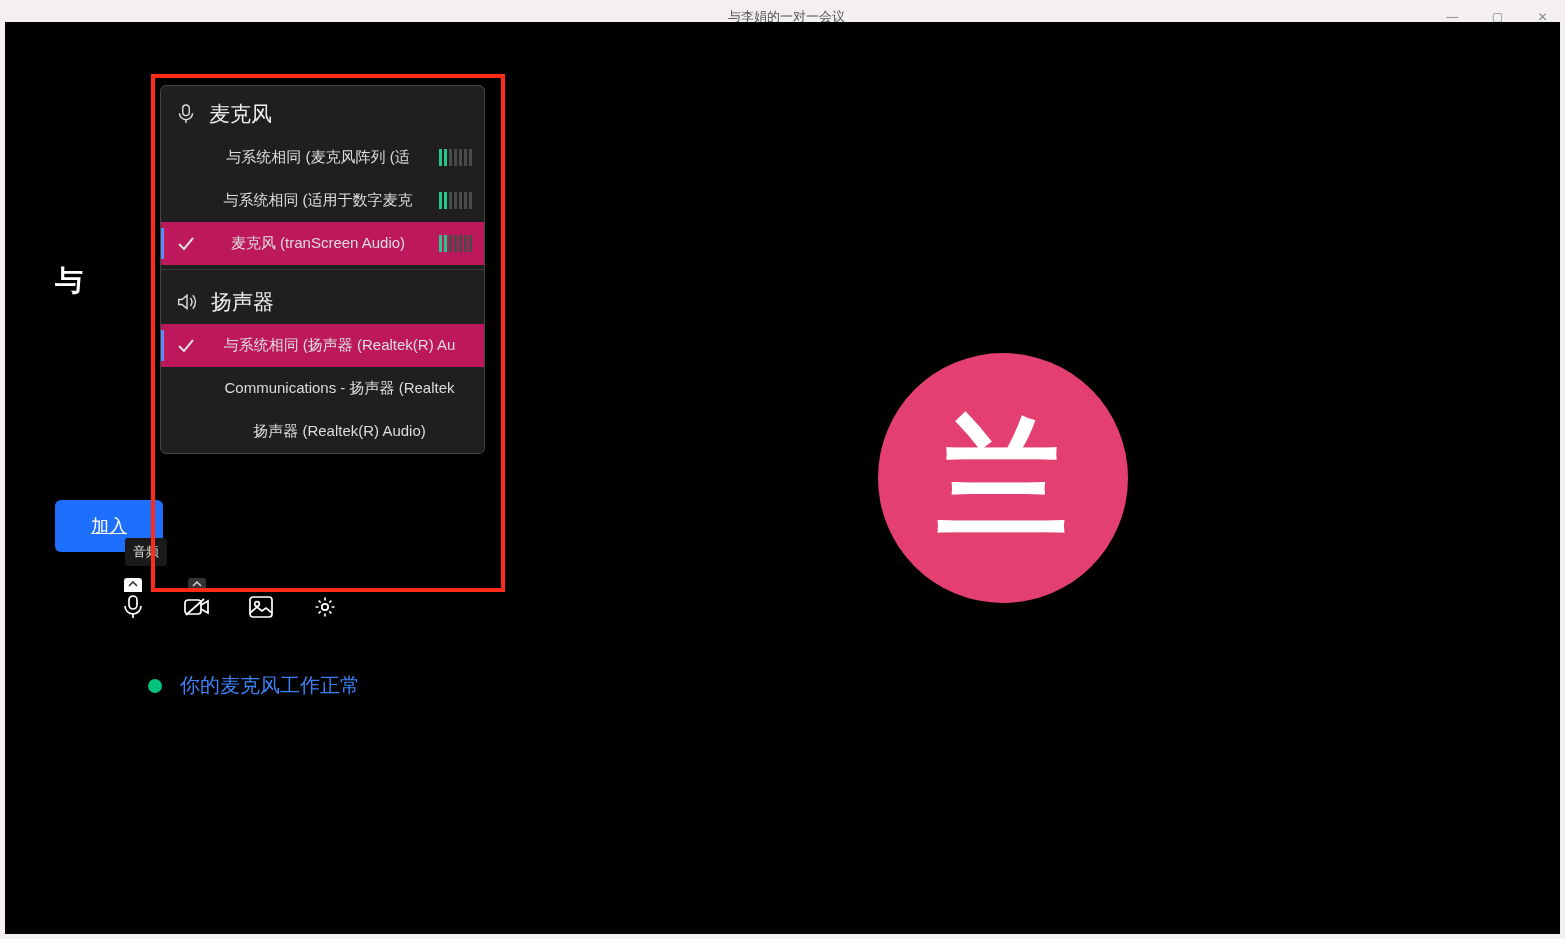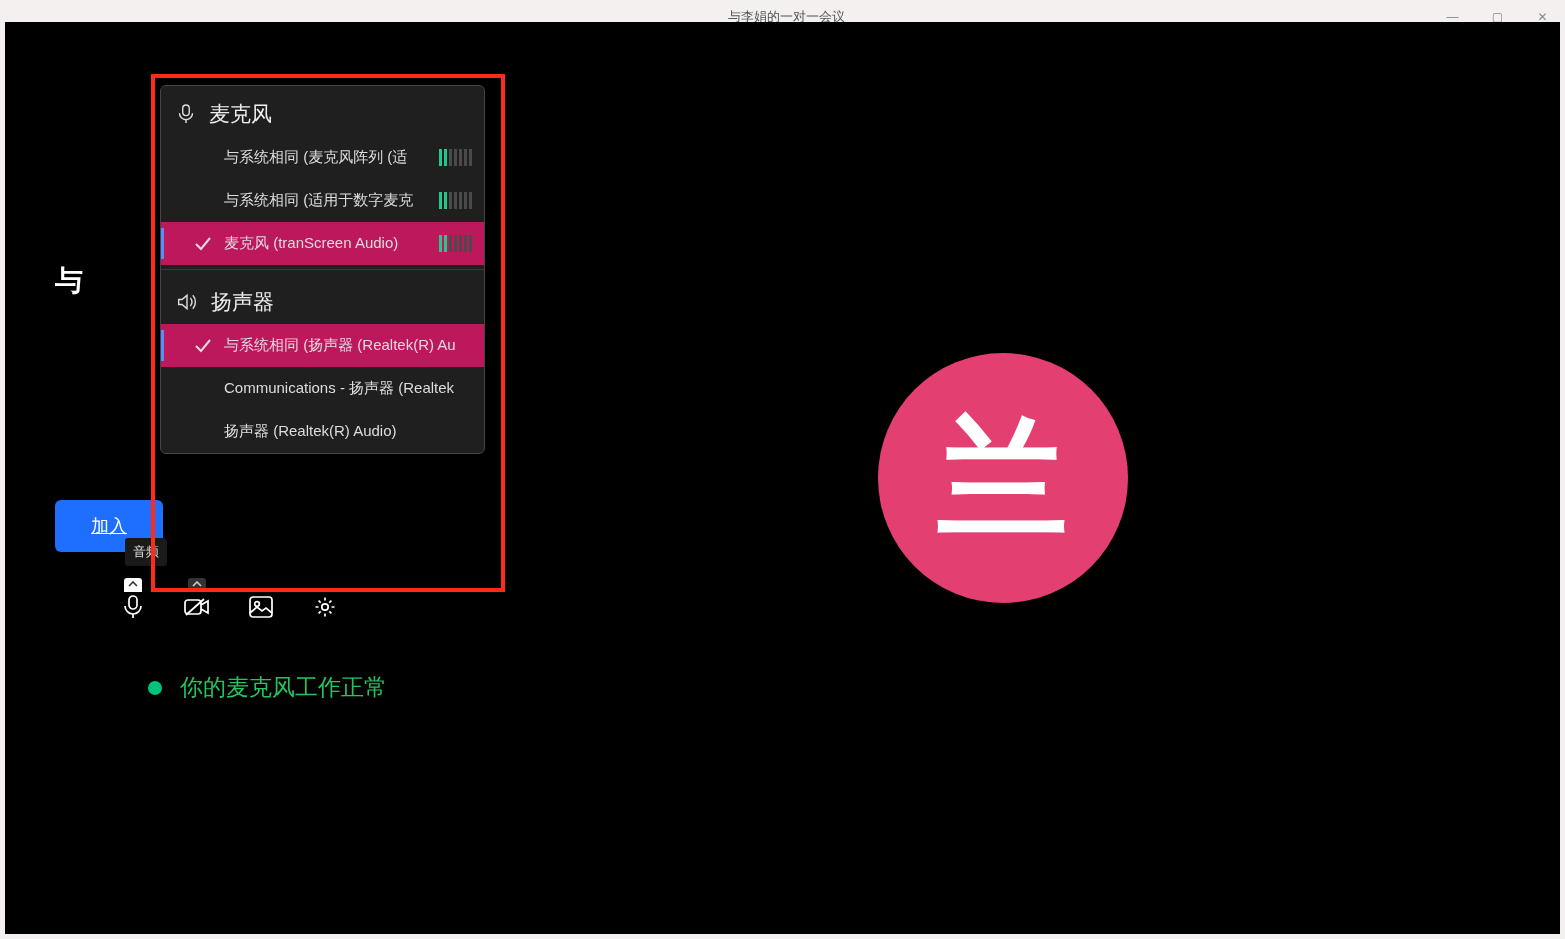--- a/index.html
+++ b/index.html
@@ -109,22 +109,22 @@
     display:flex; align-items:center; justify-content:center;
   }
   .chevron-tab.dark { background:#333; }
   .chevron-tab svg path { stroke:#333; }
   .chevron-tab.dark svg path { stroke:#ccc; }
 
   .status-row {
     position: absolute;
     left: 143px;
     top: 650px;
-    color: #22c55e;
-    font-size: 23px;
+    color: #3b82f6;
+    font-size: 20px;
     display: flex;
     align-items: center;
     gap: 18px;
   }
   .status-dot {
     width: 14px;
     height: 14px;
     border-radius: 50%;
     background: #00c27a;
   }
@@ -172,23 +172,24 @@
     display:flex;
     align-items:center;
     gap: 14px;
     padding: 14px 20px 8px 16px;
     font-size: 21px;
     color: #eee;
   }
   .popup-item {
     display:flex;
     align-items:center;
-    padding: 12px 12px 12px 31px;
+    padding: 12px 12px 12px 14px;
     gap: 10px;
     position: relative;
+    text-align: center;
   }
   .popup-item .check-slot { width: 22px; display:flex; justify-content:center;}
   .popup-item .label {
     flex: 1;
     white-space: nowrap;
     overflow: hidden;
     text-overflow: clip;
   }
   .popup-item.selected {
     background: #be185d;

